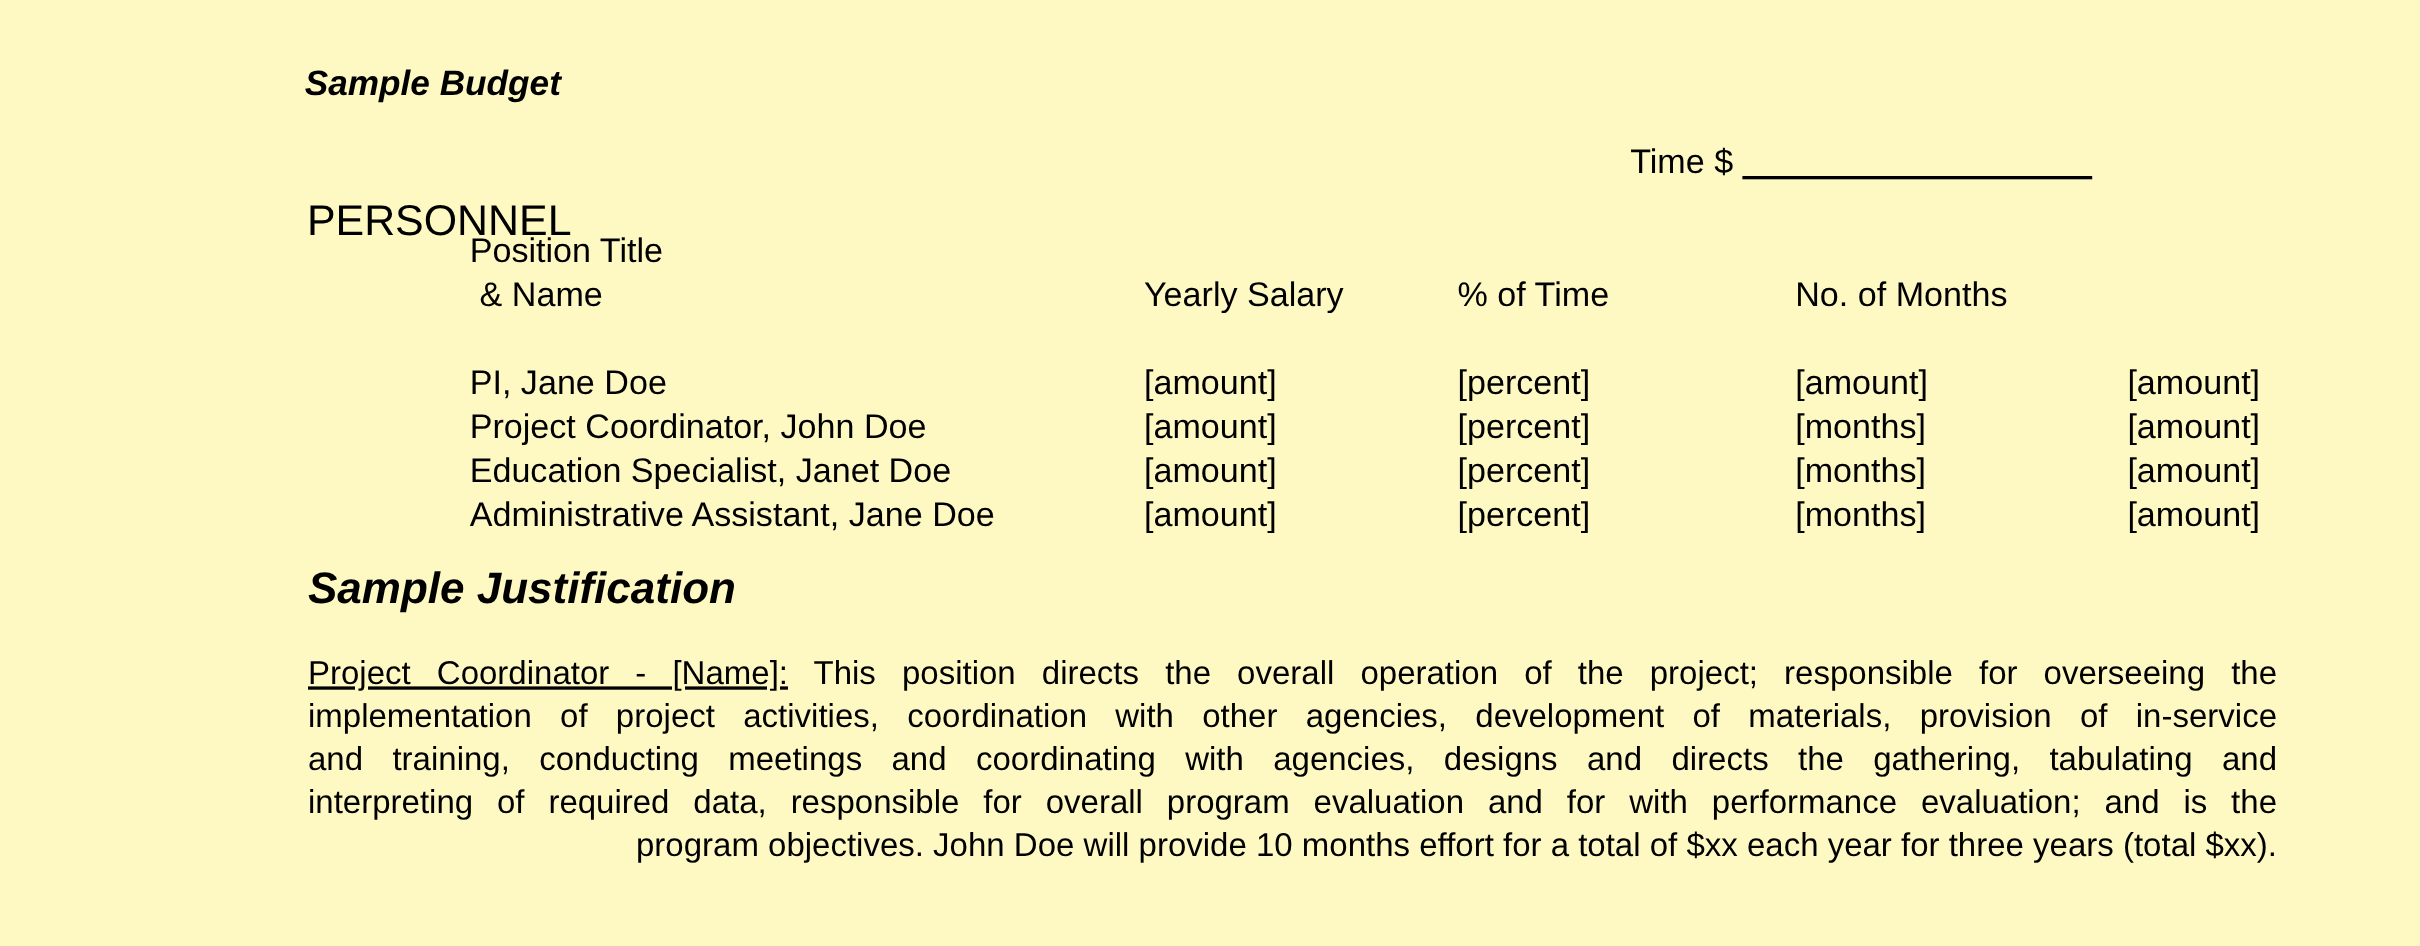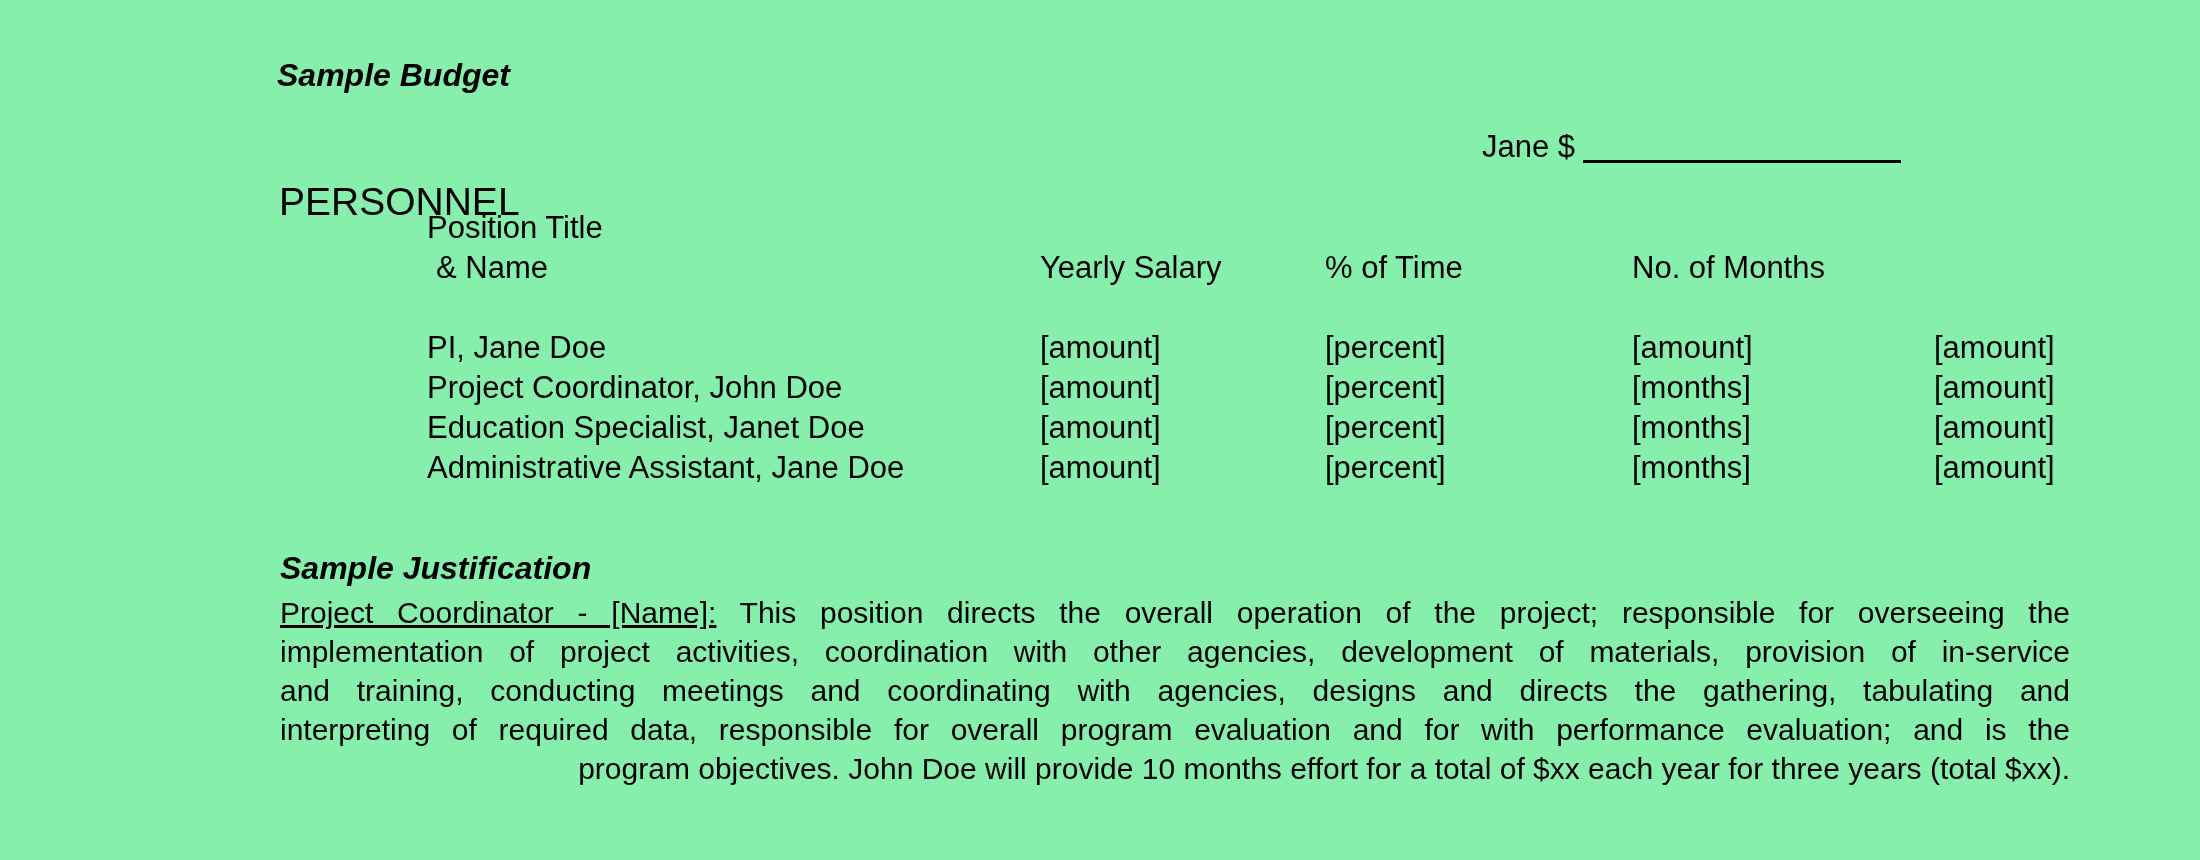--- a/index.html
+++ b/index.html
@@ -1,39 +1,38 @@
 <!DOCTYPE html>
 <html><head>
 <meta charset="utf-8">
 <style>
   * { margin: 0; padding: 0; box-sizing: border-box; }
   html, body { background: #ffffff; }
   .page {
     position: relative;
     width: 2200px;
     height: 860px;
-    background: #86efac;
+    background: #fef9c3;
     color: #000000;
     font-family: "Liberation Sans", sans-serif;
     overflow: hidden;
   }
 
   
   .doc-title {
     position: absolute;
     left: 277px; top: 56px;
     font-size: 32px; font-weight: bold; font-style: italic;
     line-height: 38px;
   }
   .just-heading {
     position: absolute;
     left: 280px; top: 516px;
-    font-size: 32px; font-weight: bold; font-style: italic;
+    font-size: 40px; font-weight: bold; font-style: italic;
     line-height: 38px;
-    margin-top: 33px;
   }
 
   
   .personnel-label {
     position: absolute;
     left: 279px; top: 142px;
     font-size: 39px; line-height: 40px; margin-top: 40px;
   }
   .total-group {
     position: absolute;
@@ -90,21 +89,21 @@
 </head>
 <body>
 
 <div class="page">
 
   <div class="doc-title">Sample Budget</div>
 
   <div class="personnel-label">PERSONNEL</div>
 
   <div class="total-group">
-    <span>Jane $</span><span class="blank-line"></span>
+    <span>Time $</span><span class="blank-line"></span>
   </div>
 
   <div class="budget-table">
 
     <div class="th">
       <div>Position Title</div>
       <div class="hline2">&amp; Name</div>
     </div>
     <div class="th">
       <div>Yearly Salary</div>

